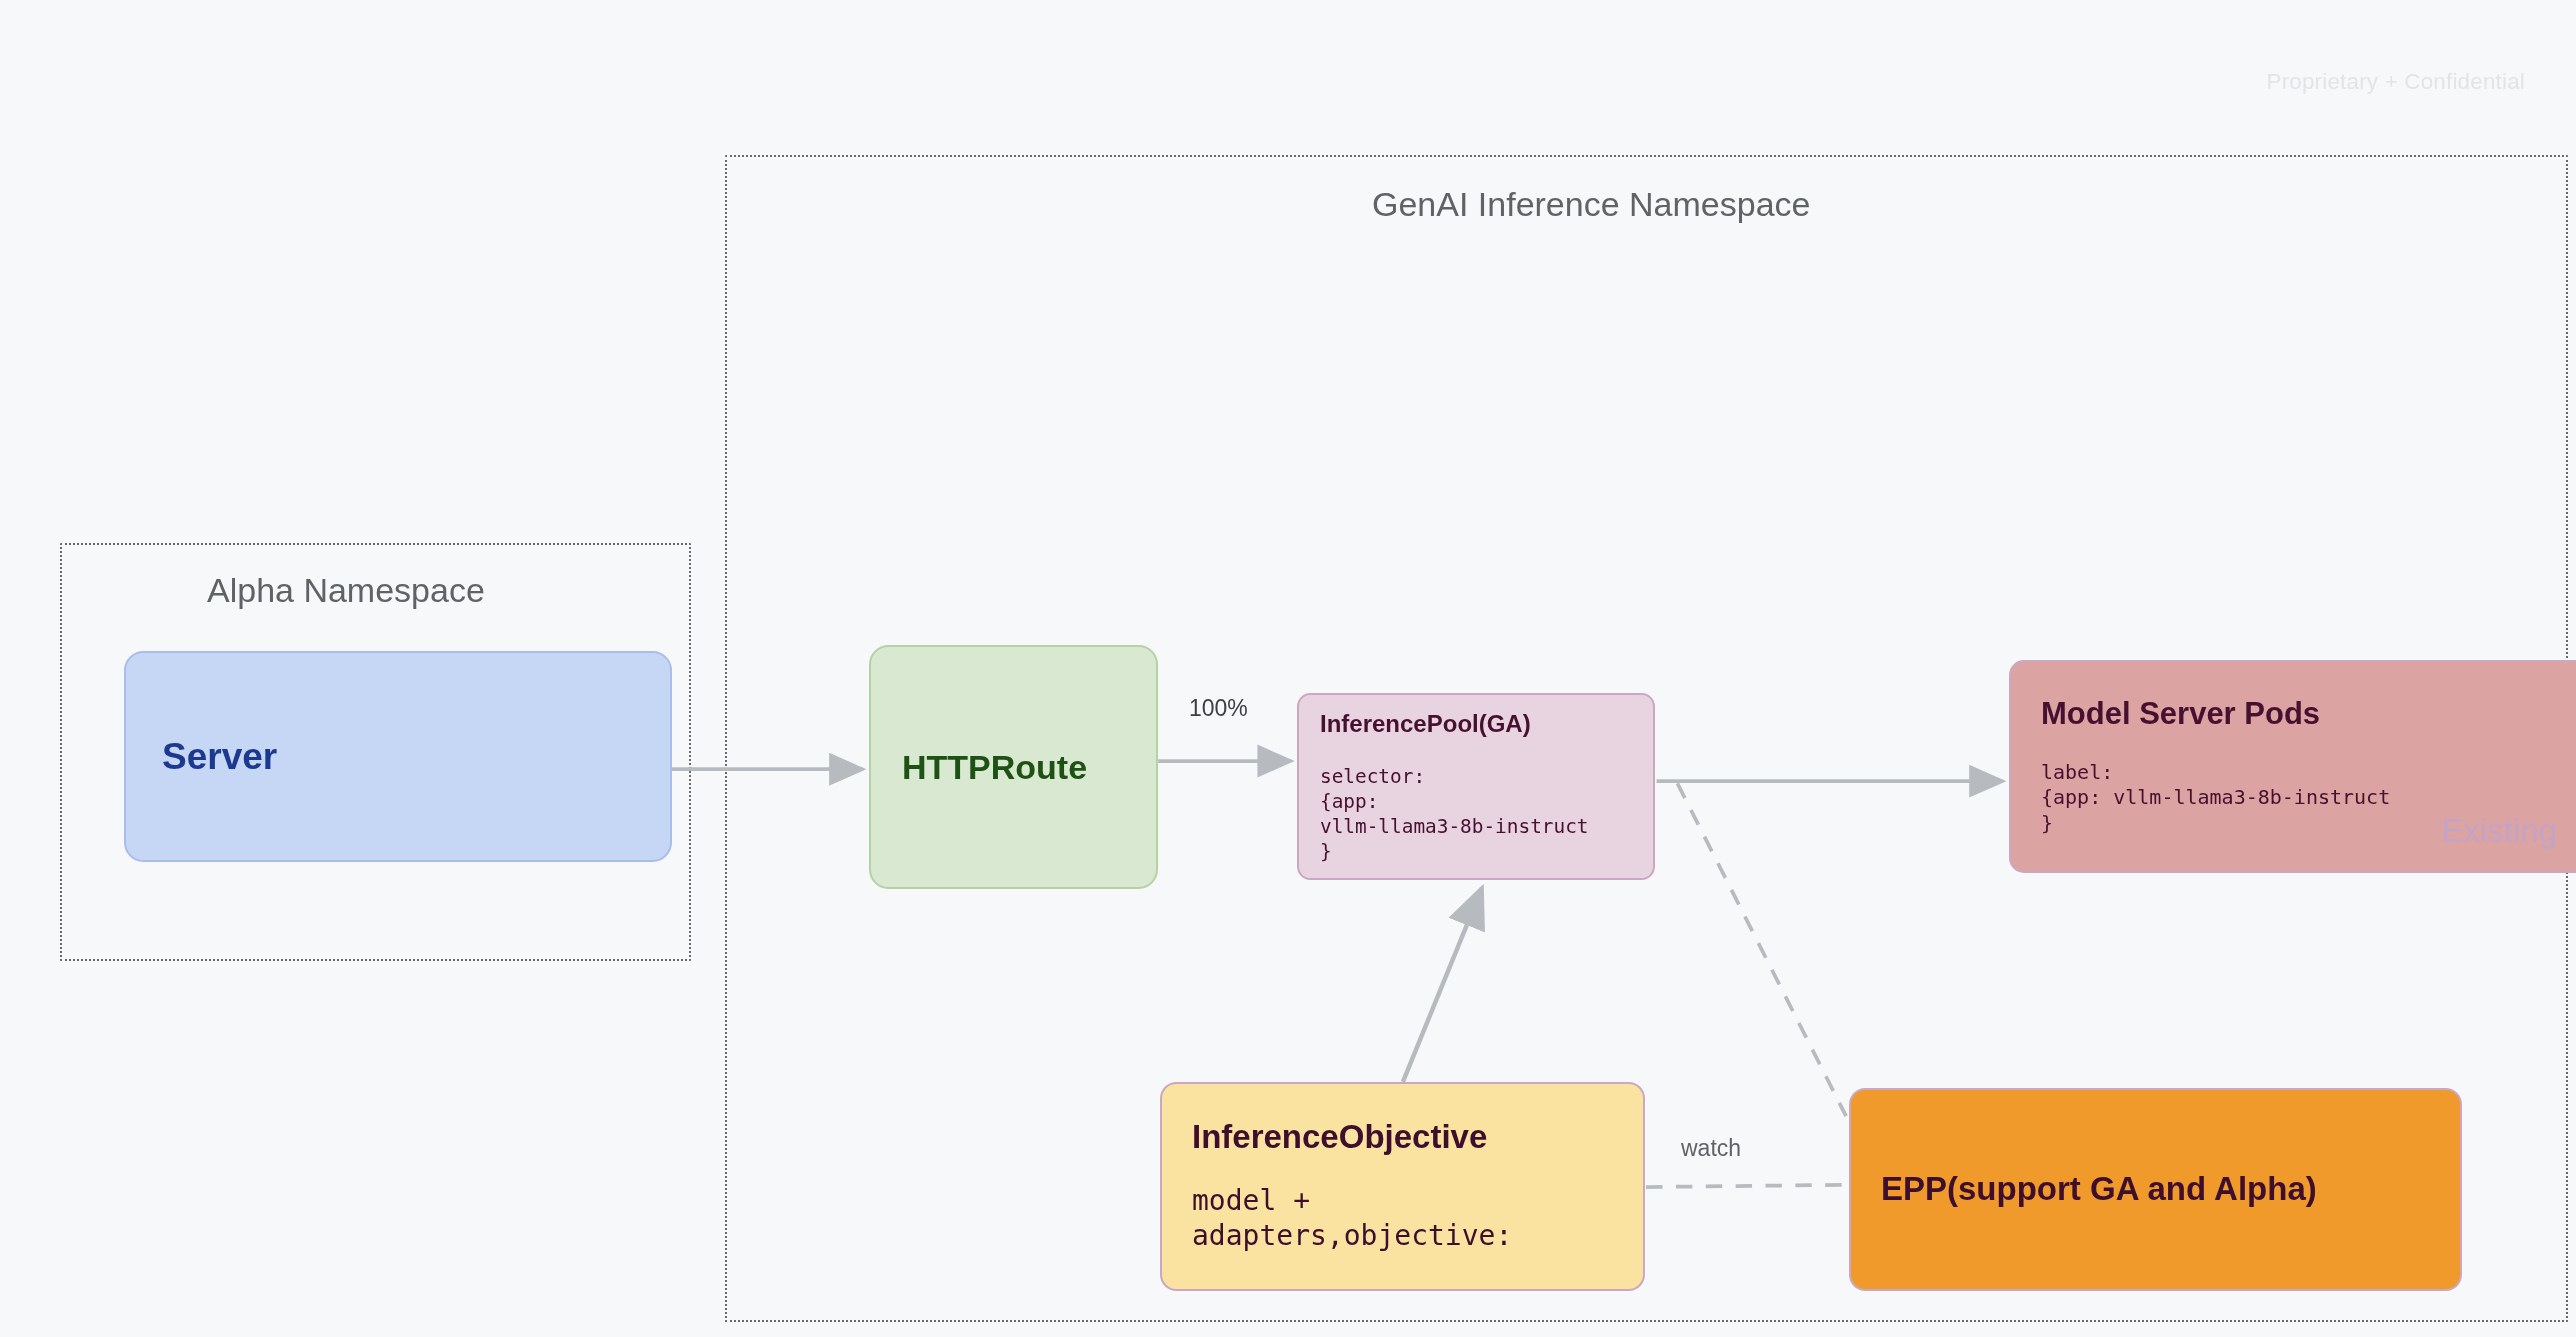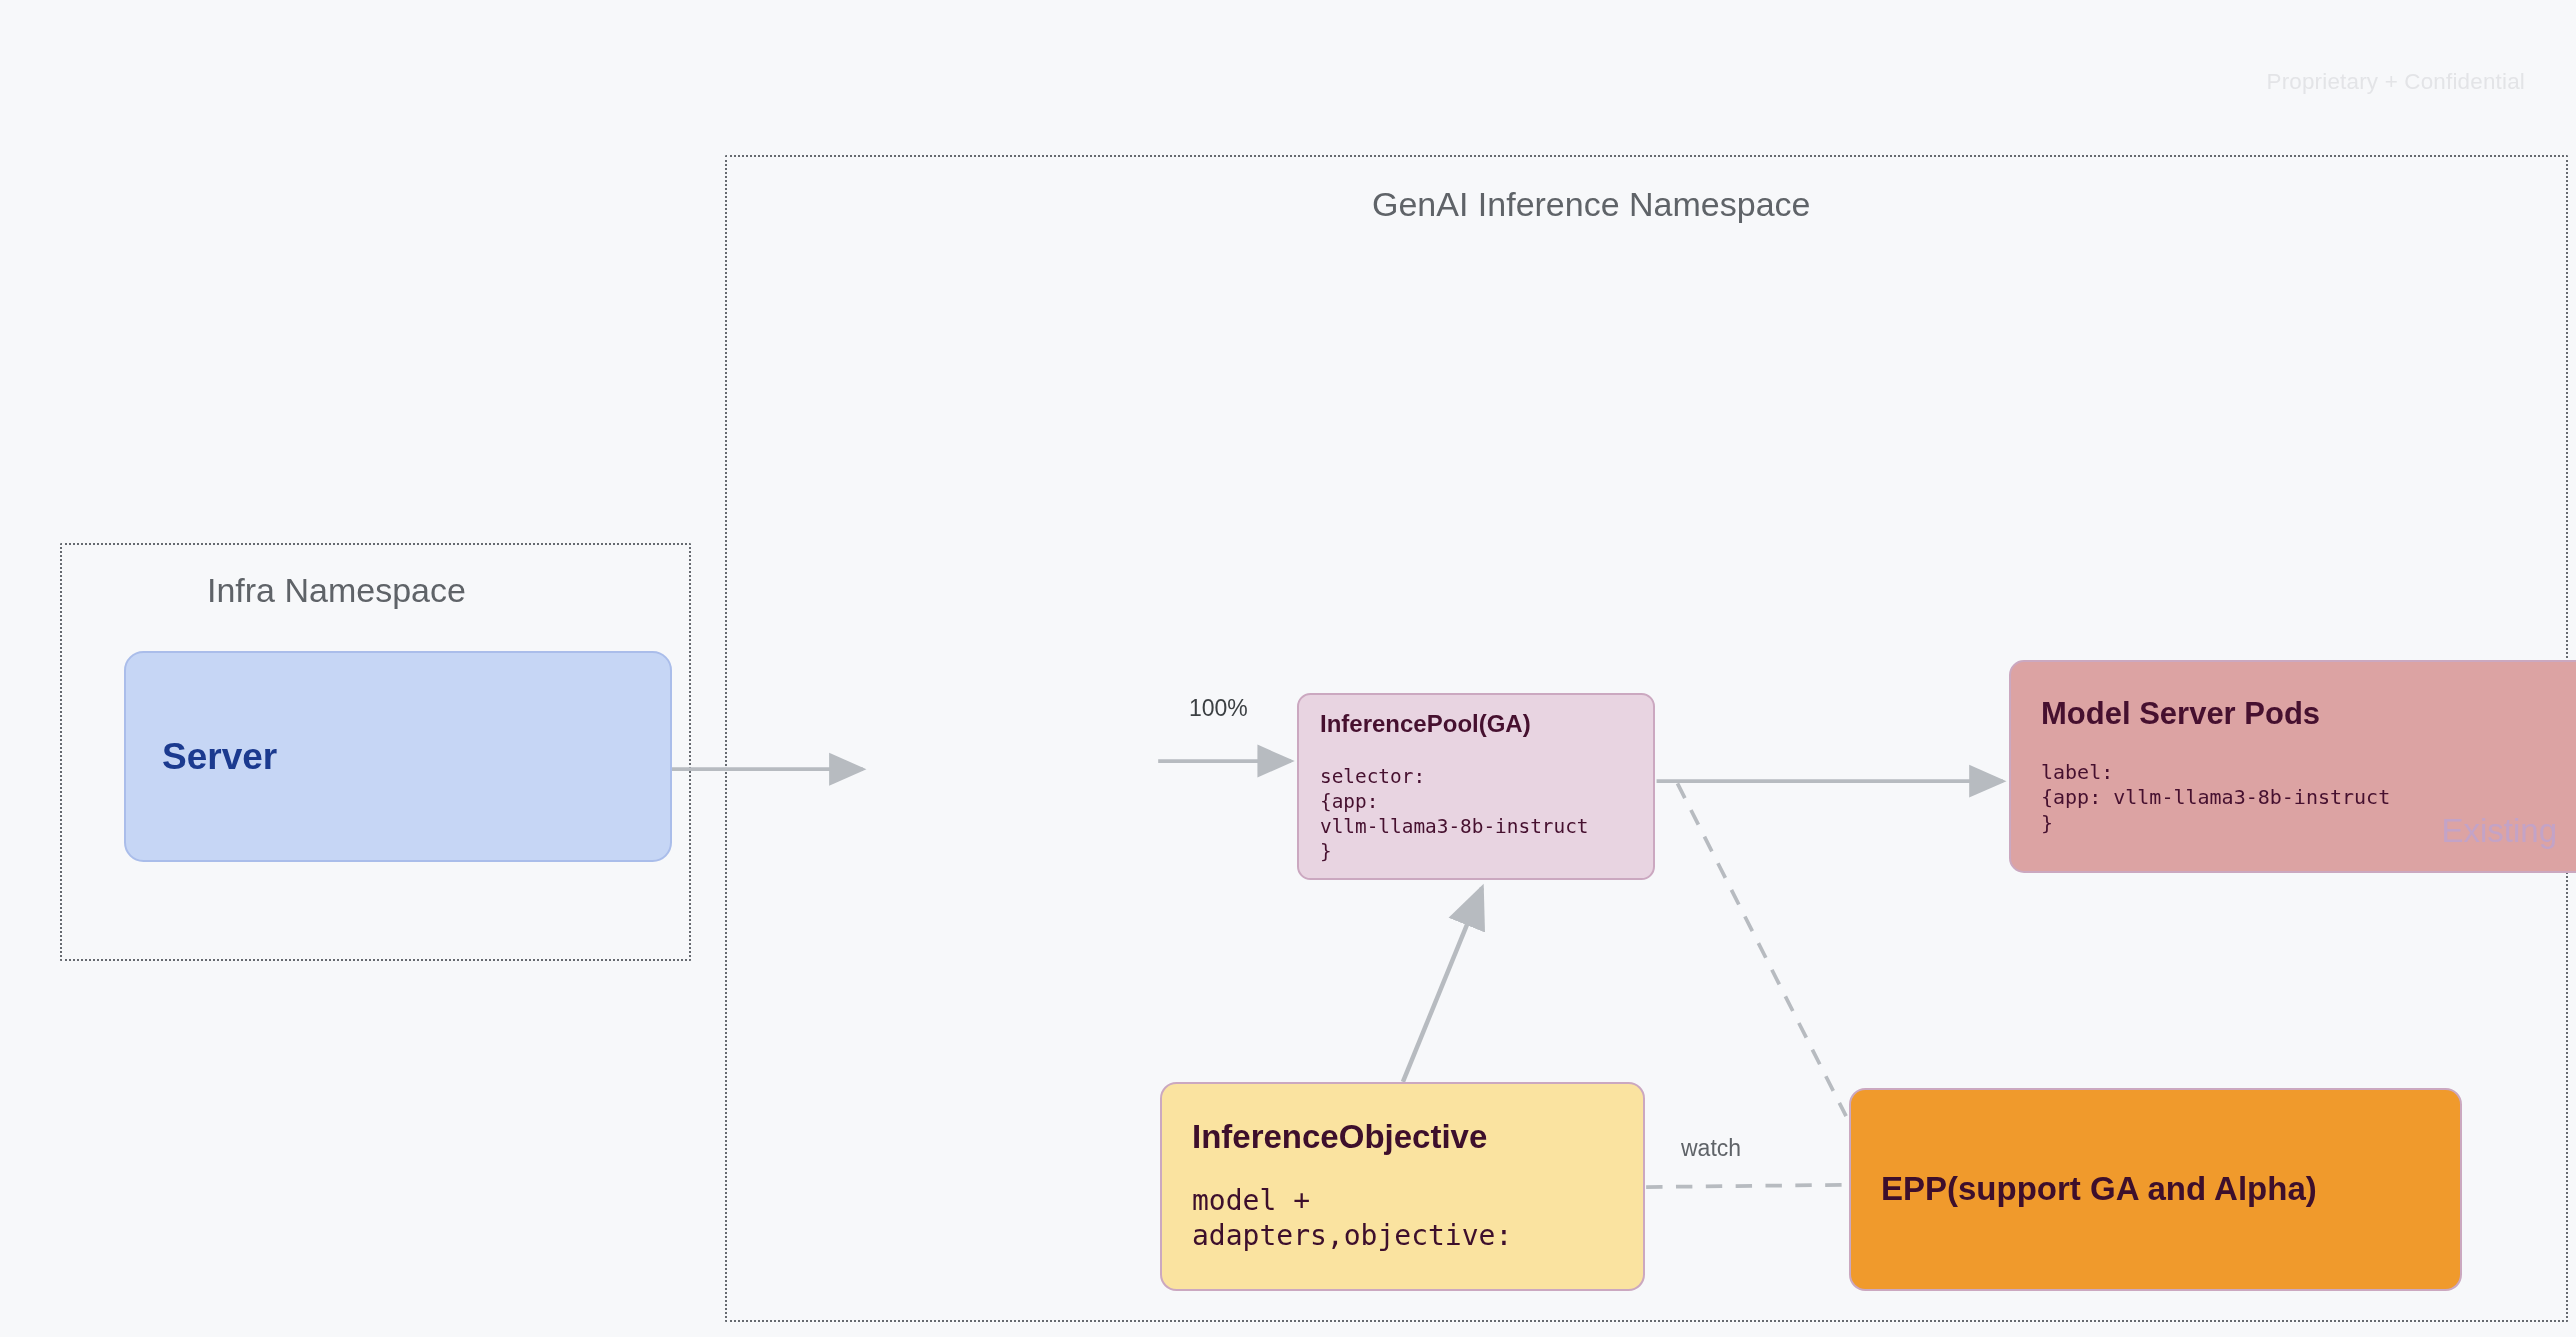--- a/index.html
+++ b/index.html
@@ -164,21 +164,21 @@
 <body>
 
 <div id="canvas">
 
   <div class="confidential">Proprietary + Confidential</div>
 
   <div class="ns-box" id="ns-genai" style="left:725px; top:155px; width:1843px; height:1167px;"></div>
   <div class="ns-title" id="ns-genai-title" style="left:1372px; top:185px;">GenAI Inference Namespace</div>
 
   <div class="ns-box" id="ns-infra" style="left:60px; top:543px; width:631px; height:418px;"></div>
-  <div class="ns-title" id="ns-infra-title" style="left:207px; top:571px;">Infra Namespace</div>
+  <div class="ns-title" id="ns-infra-title" style="left:207px; top:571px;">Alpha Namespace</div>
 
   <svg id="edges" viewBox="0 0 3452 1792" width="2576" height="1337">
     <defs>
       <marker id="arrow" markerWidth="12" markerHeight="12" refX="9" refY="5" orient="auto" markerUnits="strokeWidth">
         <path d="M0,0.6 L10,5 L0,9.4 z" fill="#b7bbc0"></path>
       </marker>
     </defs>
 
     <g>
       <line x1="900" y1="1031" x2="1156" y2="1031" stroke="#b7bbc0" stroke-width="5" marker-end="url(#arrow)"></line>
@@ -207,20 +207,25 @@
 
   <div class="edge-label" id="label-100">100%</div>
   <div class="edge-label" id="label-watch">watch</div>
 
   <div class="node" id="node-gateway">
     <div class="node-inner">
       <div class="node-title">Server</div>
     </div>
   </div>
 
+  <div class="node" id="node-httproute">
+    <div class="node-inner">
+      <div class="node-title">HTTPRoute</div>
+    </div>
+  </div>
 
   <div class="node" id="node-inferencepool">
     <div class="node-inner">
       <div class="node-title">InferencePool(GA)</div>
       <div class="node-sub">selector:
 {app:
 vllm-llama3-8b-instruct
 }</div>
     </div>
   </div>

